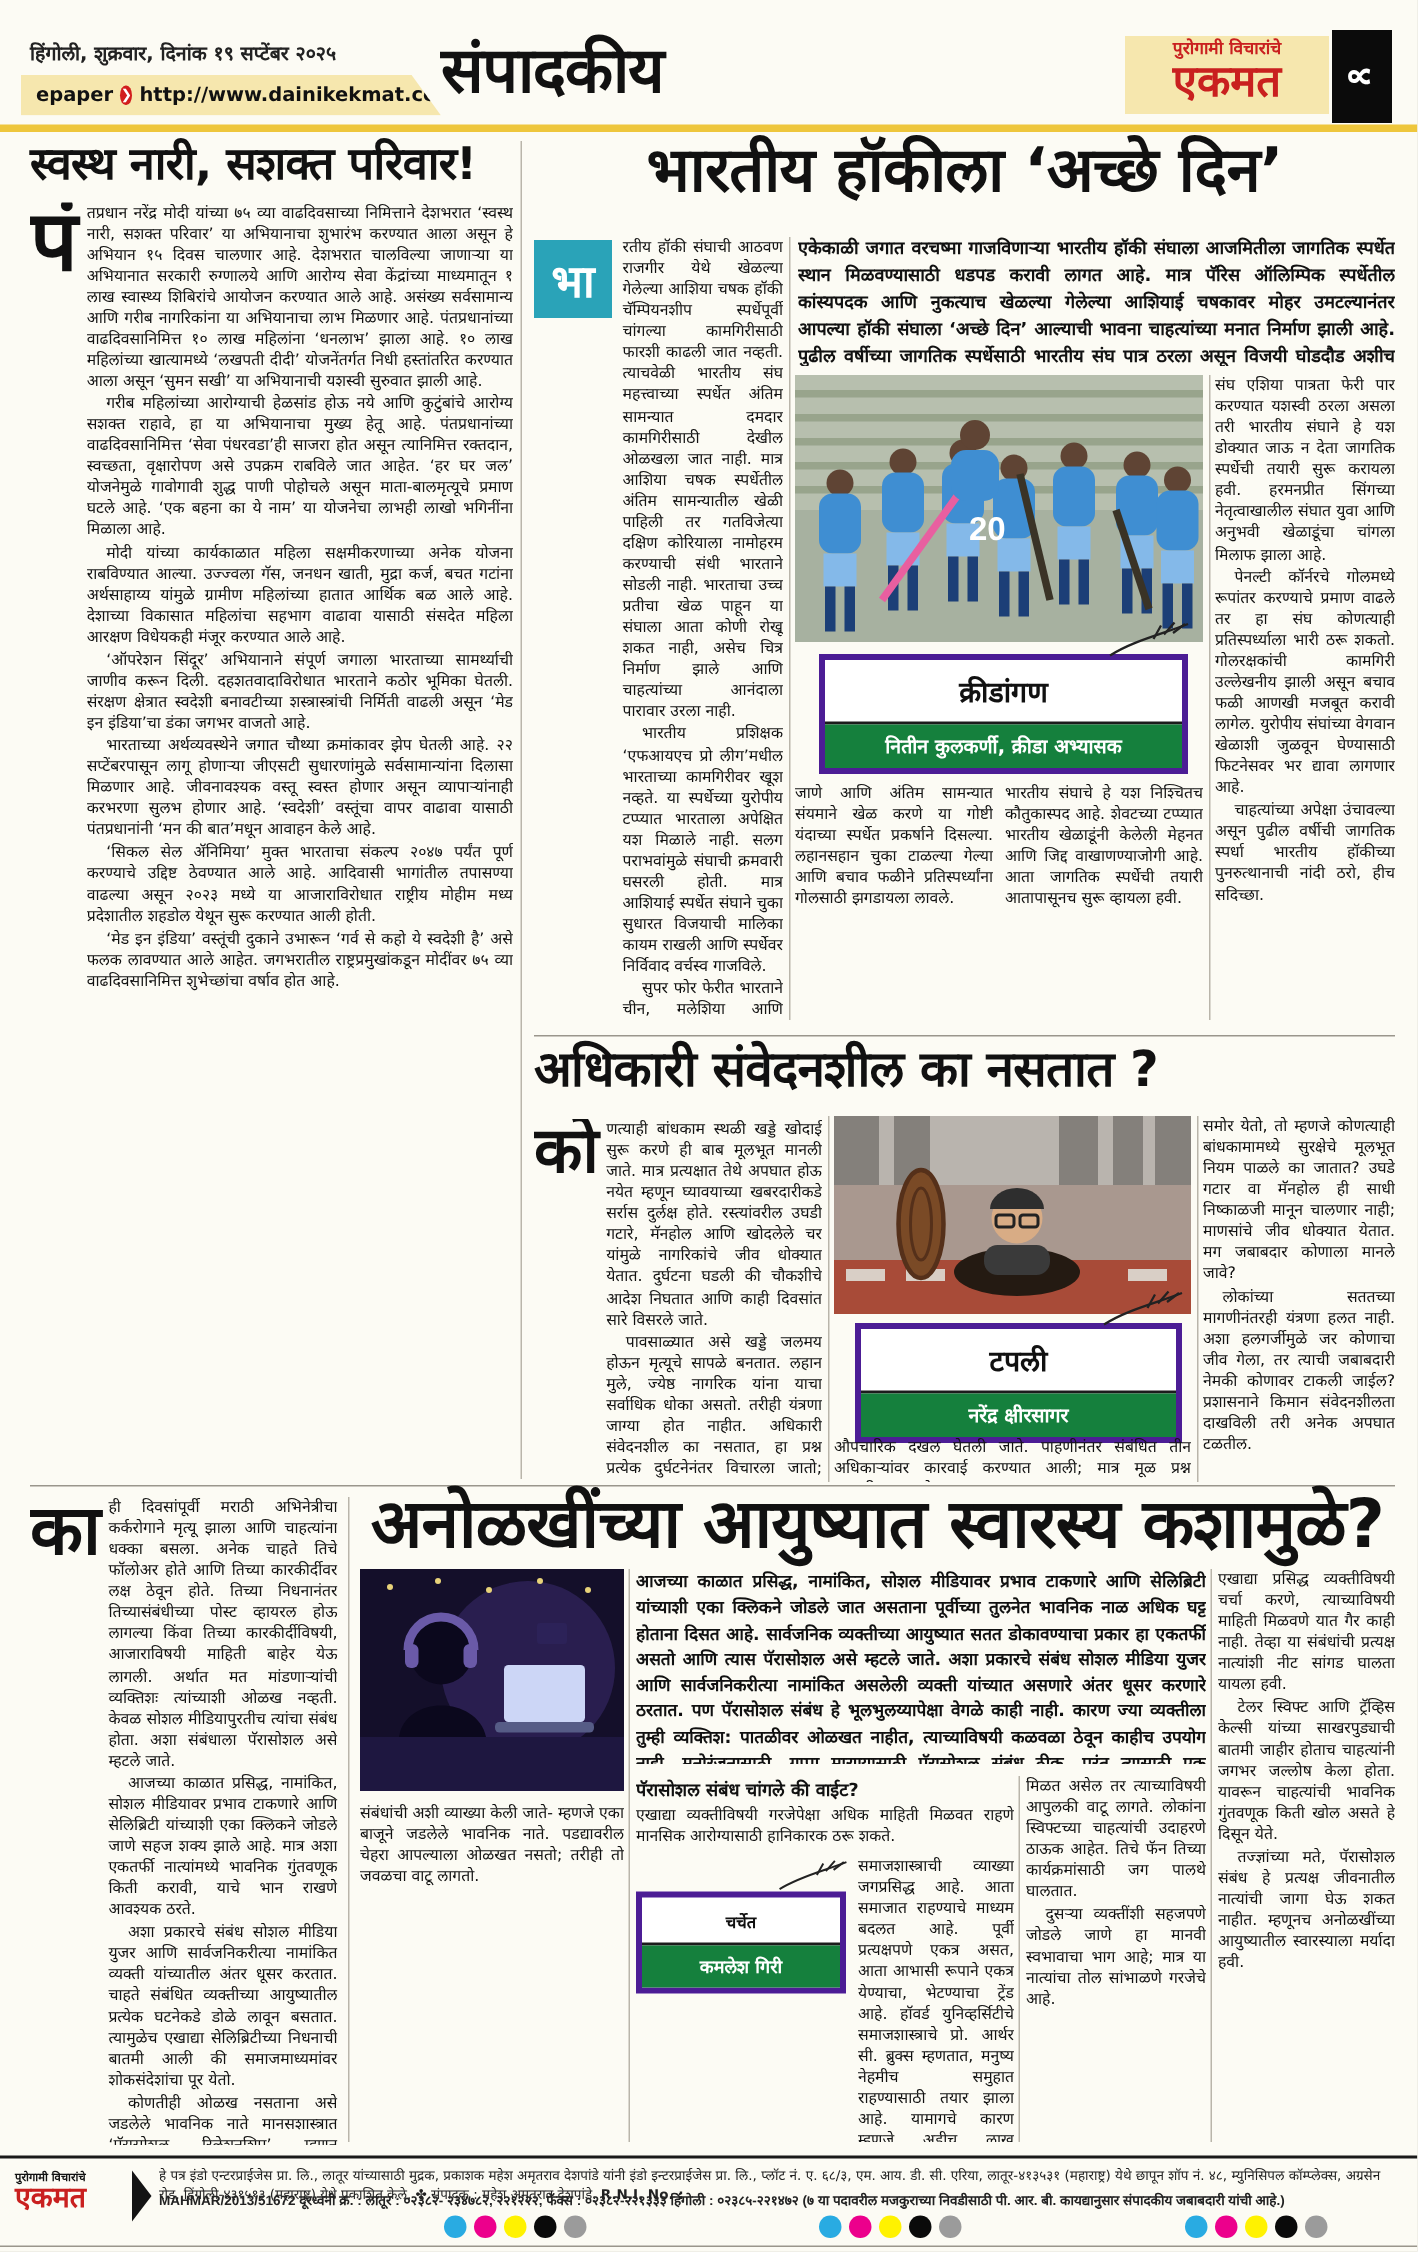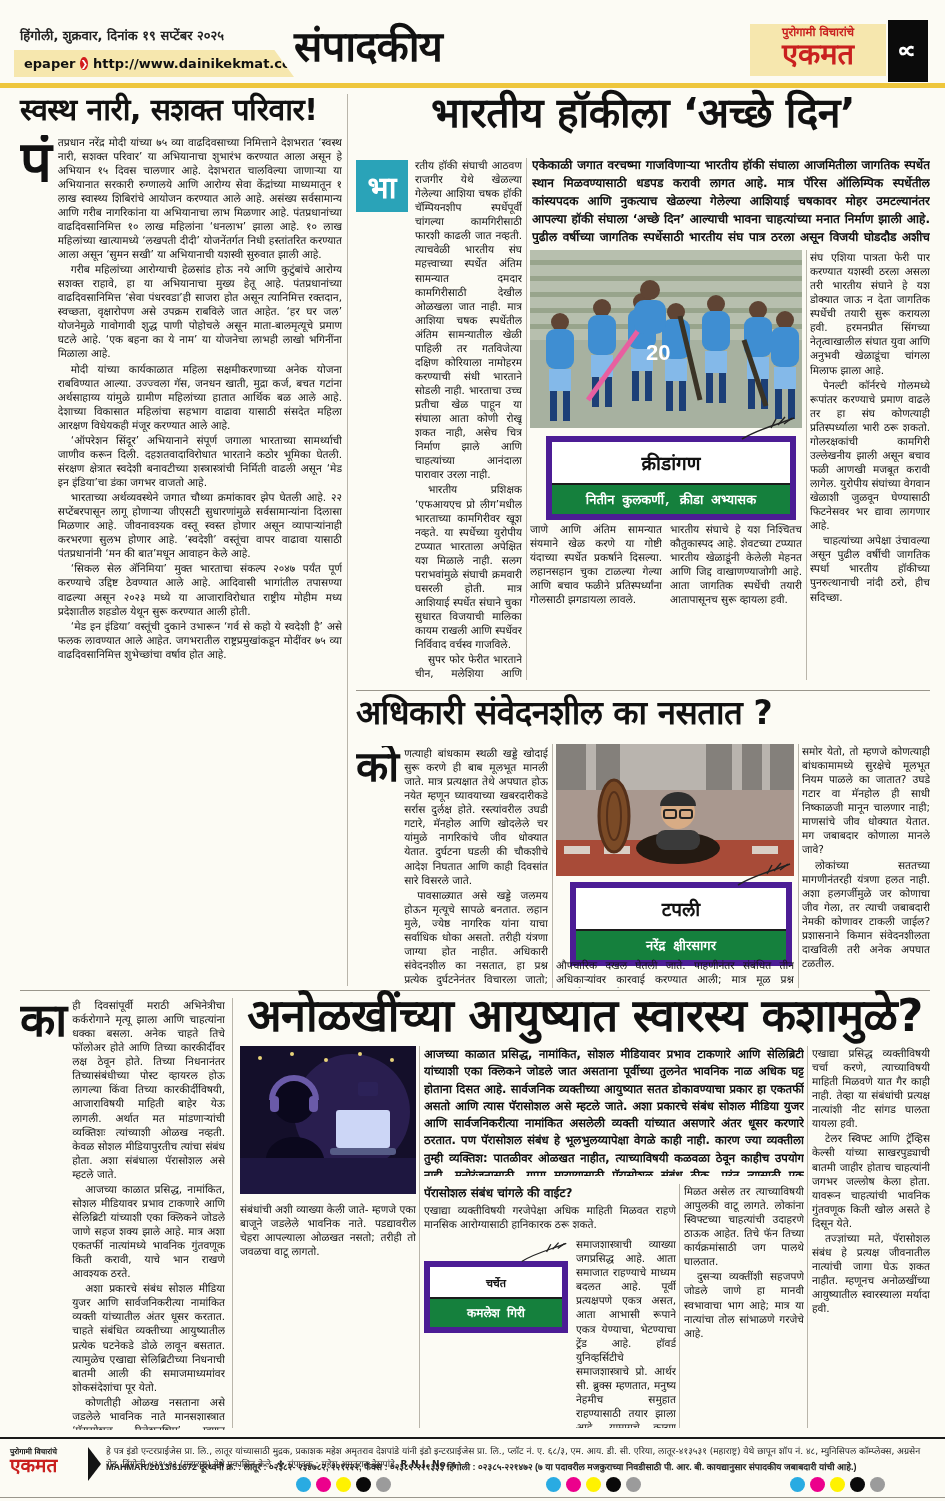--- a/index.html
+++ b/index.html
@@ -28,21 +28,21 @@
   .hl{font-weight:900;line-height:1.05;letter-spacing:-0.5px;}
   .col{font-size:10.5px;line-height:1.34;text-align:justify;overflow:hidden;}
   .col p{margin:0 0 1px;text-indent:13px;}
   .col p:first-child{text-indent:0;}
   .lead{font-size:12px;font-weight:700;line-height:1.5;text-align:justify;overflow:hidden;}
   .dc{float:left;font-size:56px;line-height:.82;font-weight:700;padding:4px 6px 0 0;}
   .dc-sm{float:left;font-size:42px;line-height:.85;font-weight:700;padding:3px 5px 0 0;}
   .dc-box{float:left;width:52px;height:52px;background:#2aa3b8;color:#fff;font-size:30px;font-weight:800;
           display:flex;align-items:center;justify-content:center;margin:2px 7px 2px 0;}
   
-  .capbox{border:6px solid #4c1d95;background:#fff;font-family:Liberation Mono, monospace;}
+  .capbox{border:4px solid #4c1d95;background:#fff;}
   .capbox .t{font-size:19px;font-weight:800;text-align:center;padding:8px 4px 7px;border-bottom:2px solid #1c1c1c;}
   .capbox .a{background:#15803d;color:#fff;font-size:13px;font-weight:700;text-align:center;padding:5px 2px 6px;}
   .leaf{position:absolute;top:-27px;right:-6px;}
   .boxtitle{font-size:12px;font-weight:800;}
   
   .f-tag{font-size:7.5px;font-weight:800;color:#111;line-height:1;}
   .f-nm{font-size:19px;font-weight:900;color:#c9201f;line-height:1;}
   .tri{width:0;height:0;border-top:17px solid transparent;border-bottom:17px solid transparent;border-left:13px solid #141414;}
   .imprint{font-size:9px;line-height:1.45;color:#222;}
   .imprint b{font-weight:800;}

